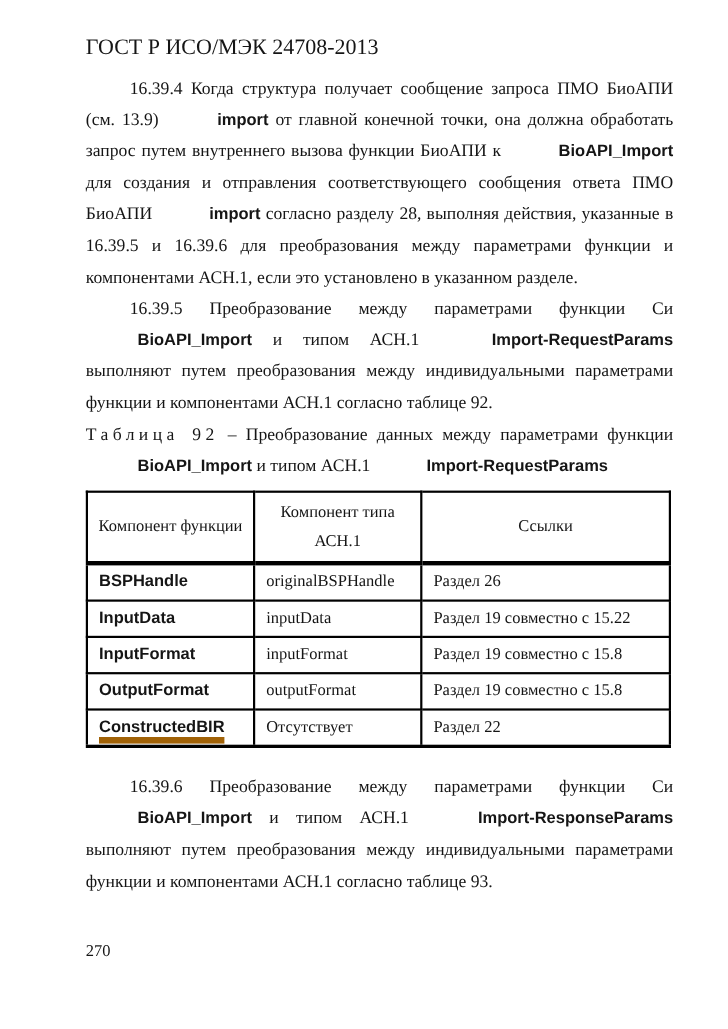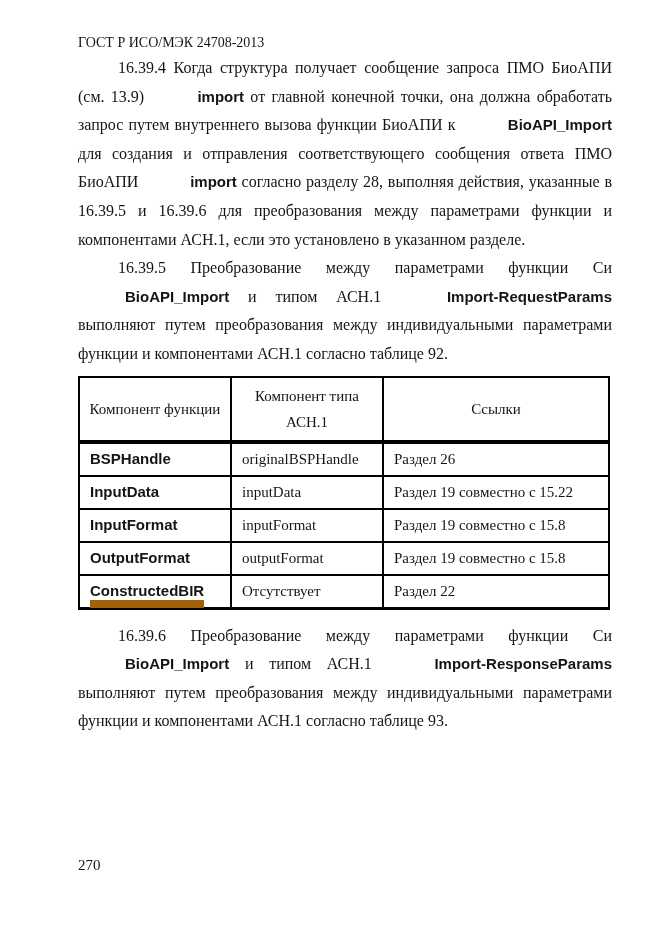--- a/index.html
+++ b/index.html
@@ -16,34 +16,34 @@
     font-family: "Liberation Serif", serif;
     overflow: hidden;
   }
   .content {
     position: absolute;
     left: 78px;
     top: 34px;
     width: 534px;
   }
   .running-header {
-    font-size: 14px;
+    font-size: 20px;
     line-height: 18px;
-    margin-bottom: 2px;
+    margin-bottom: 15px;
     white-space: nowrap;
   }
   .para {
     margin: 0;
     font-size: 16px;
     line-height: 28.6px;
     text-align: justify;
     text-indent: 40px;
   }
   .para.after-table {
-    margin-top: 12px;
+    margin-top: 22px;
   }
   .caption {
     margin: 0;
     font-size: 16px;
     line-height: 28.6px;
     text-align: justify;
     text-indent: 0;
   }
   .bold-term {
     font-family: "Liberation Sans", sans-serif;
@@ -83,21 +83,21 @@
     vertical-align: middle;
     height: 24px;
     margin-top: 21px;
   }
   td.cell-param {
     font-family: "Liberation Sans", sans-serif;
     font-weight: bold;
     font-size: 14.5px;
   }
   td.cell-param span.u {
-    border-bottom: 8px solid #a16207;
+    border-bottom: 6px solid #a16207;
     padding-bottom: 1px;
   }
   .page-number {
     position: absolute;
     left: 78px;
     top: 857px;
     font-size: 15px;
   }
 </style>
 </head>
@@ -105,20 +105,21 @@
 
 <div class="page">
   <div class="content">
 
     <div class="running-header">ГОСТ Р ИСО/МЭК 24708-2013</div>
 
     <p class="para"><span>16.39.4 Когда структура получает сообщение запроса ПМО БиоАПИ (см. 13.9) </span><span class="bold-term">import</span><span> от главной конечной точки, она должна обработать запрос путем внутреннего вызова функции БиоАПИ к </span><span class="bold-term">BioAPI_Import</span><span> для создания и отправления соответствующего сообщения ответа ПМО БиоАПИ </span><span class="bold-term">import</span><span> согласно разделу 28, выполняя действия, указанные в 16.39.5 и 16.39.6 для преобразования между параметрами функции и компонентами АСН.1, если это установлено в указанном разделе.</span></p>
 
     <p class="para"><span>16.39.5 Преобразование между параметрами функции Си </span><span class="bold-term">BioAPI_Import</span><span> и типом АСН.1 </span><span class="bold-term">Import-RequestParams</span><span> выполняют путем преобразования между индивидуальными параметрами функции и компонентами АСН.1 согласно таблице 92.</span></p>
 
+    <p class="caption"><span class="letterspaced">Таблица 92</span><span> – Преобразование данных между параметрами функции </span><span class="bold-term">BioAPI_Import</span><span> и типом АСН.1 </span><span class="bold-term">Import-RequestParams</span></p>
 
     <table class="conv-table">
       <colgroup>
         <col class="c1">
           <col class="c2">
           <col class="c3">
       </colgroup>
       <thead>
         <tr>
           <th>Компонент функции</th>

